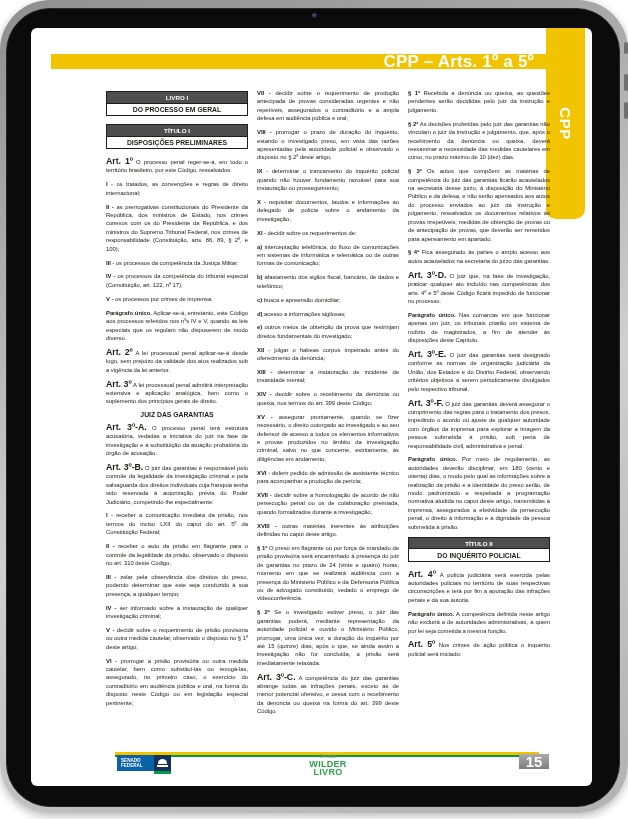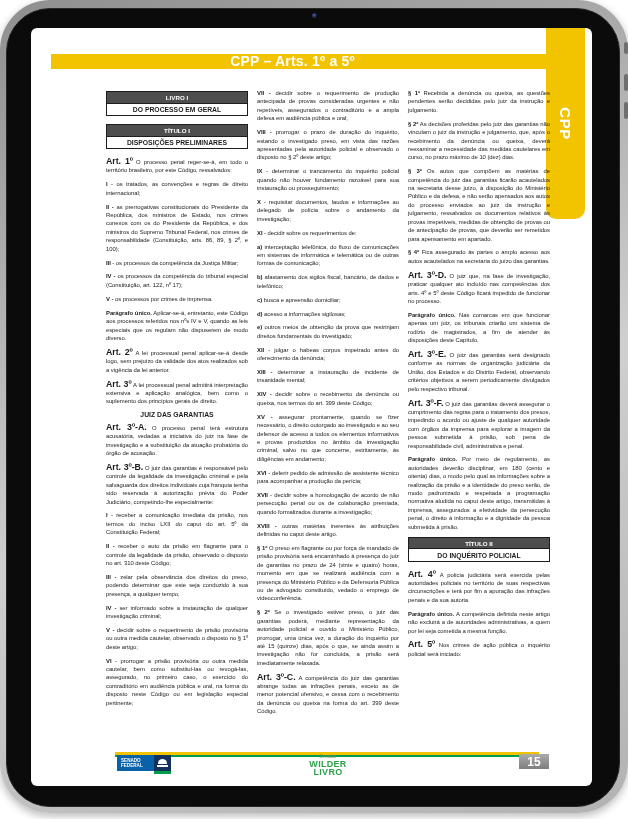--- a/index.html
+++ b/index.html
@@ -13,22 +13,22 @@
     box-shadow:0 3px 8px rgba(0,0,0,.28);}
   .side-btn{position:absolute;right:0px;width:4px;background:#6f6f6f;border-radius:2px;}
   .tablet-front{position:absolute;left:6px;top:8px;width:614px;height:799px;border-radius:44px;
     background:#0b0b0b;border:1px solid #262626;}
   .camera{position:absolute;left:305px;top:4px;width:5px;height:5px;border-radius:50%;
     background:radial-gradient(circle at 40% 40%,#4a5f9e 0%,#101d3a 70%);}
   .screen{position:absolute;left:24px;top:19px;width:561px;height:758px;background:#ffffff;border-radius:6px;overflow:hidden;}
 
   
   .hbar{position:absolute;left:20px;top:26px;width:534px;height:15px;background:#F2C400;}
-  .hbar-label{display:block;height:15px;line-height:15px;text-align:center;padding-right:51px;
-    color:#fff;font-weight:bold;font-size:14px;letter-spacing:.2px;}
+  .hbar-label{display:block;height:15px;line-height:15px;text-align:right;padding-right:51px;
+    color:#fff;font-weight:bold;font-size:17px;letter-spacing:.2px;}
   .side-tab{position:absolute;left:515px;top:0;width:39px;height:191px;background:#F2C400;
     border-radius:0 0 10px 10px;display:flex;align-items:center;justify-content:center;}
   .side-tab span{transform:rotate(90deg);color:#fff;font-weight:bold;font-size:15px;letter-spacing:.5px;}
 
   
   .cols{position:absolute;left:75px;top:61px;width:444px;height:660px;display:flex;gap:9px;overflow:hidden;}
   .col{width:142px;flex:0 0 142px;}
   .para{margin:0 0 5.5px;font-size:5.9px;line-height:8.4px;text-align:justify;color:#1d1d1b;letter-spacing:-.05px;}
   .lead{font-weight:bold;}
   .lead-art{font-weight:bold;font-size:8.8px;margin-top:48px;}
@@ -46,21 +46,21 @@
   .senado-blue{width:37px;height:16px;background:#0961A8;color:#fff;font-weight:bold;font-size:4.6px;
     line-height:5.4px;display:flex;flex-direction:column;justify-content:center;padding-left:4px;}
   .senado-navy{width:17px;height:16px;background:#12325E;position:relative;}
   .dome{position:absolute;left:4px;top:4px;width:9px;height:5px;background:#fff;border-radius:5px 5px 0 0;}
   .dome-base{position:absolute;left:3px;top:10px;width:11px;height:1.5px;background:#fff;}
   .senado-green{position:absolute;left:0;top:16px;width:17px;height:2.5px;background:#009B4A;}
   .senator{position:absolute;left:247px;top:726px;width:100px;text-align:center;}
   .senator-title{font-size:4.6px;color:#6f936f;line-height:5.5px;}
   .senator-first,.senator-last{font-weight:bold;font-size:9px;line-height:8.2px;color:#2EA24B;letter-spacing:.3px;}
   .pagenum{position:absolute;left:488px;top:726px;width:30px;height:15px;
-    background:linear-gradient(180deg,#ababab,#7e7e7e);color:#fff;font-weight:bold;font-size:12px;
+    background:linear-gradient(180deg,#ababab,#7e7e7e);color:#fff;font-weight:bold;font-size:15px;
     display:flex;align-items:center;justify-content:center;}
 </style>
 </head>
 <body>
 
 <div class="stage">
   <div class="tablet-back">
     <div class="side-btn" style="top:42px;height:12px;"></div>
     <div class="side-btn" style="top:74px;height:17px;"></div>
     <div class="side-btn" style="top:102px;height:17px;"></div>

